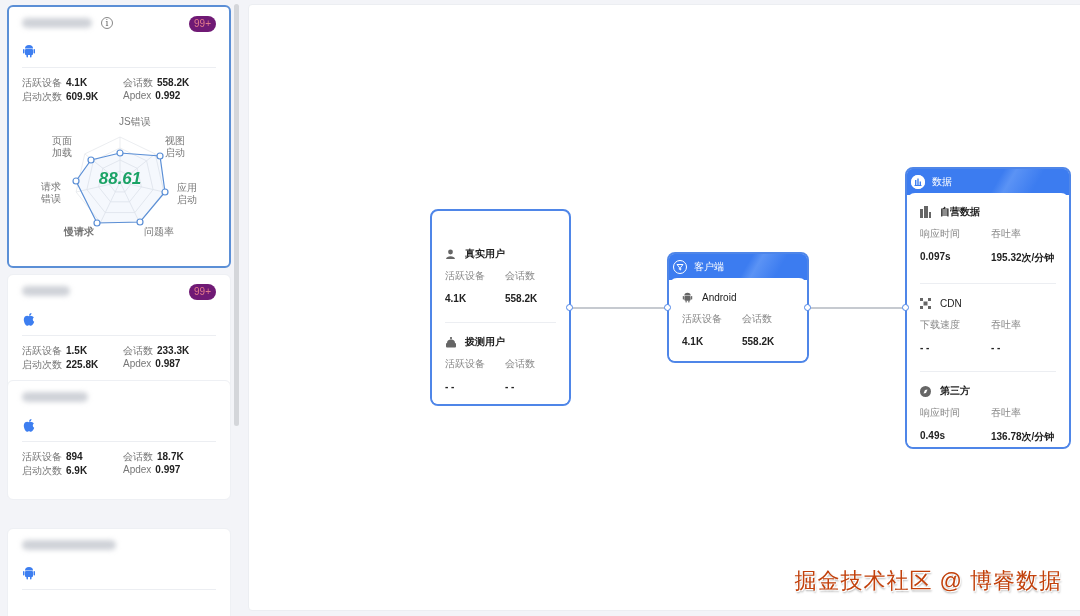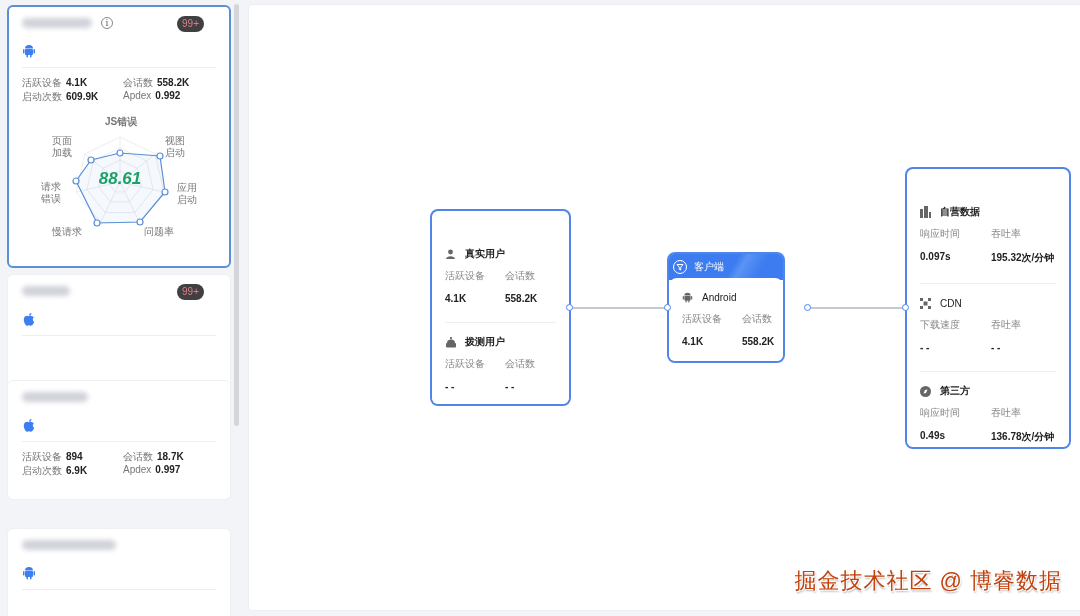--- a/index.html
+++ b/index.html
@@ -26,22 +26,22 @@
   .app-name {
     display: inline-block; height: 10px; border-radius: 5px;
     background: #cfd2d8; filter: blur(2.5px);
   }
   .info-icon {
     width: 12px; height: 12px; border: 1px solid #888; border-radius: 50%;
     font-size: 9px; line-height: 10px; text-align: center; color: #666; margin-left: 9px;
     font-family: "DejaVu Serif", serif;
   }
   .badge {
-    position: absolute; right: 12px; top: 9px;
-    background: #404040; color: #e07a8a; font-size: 10px;
+    position: absolute; right: 0; top: 9px;
+    background: #701a75; color: #e07a8a; font-size: 10px;
     border-radius: 8px; padding: 1px 5px; line-height: 14px;
   }
   .platform-icon { height: 24px; display: flex; align-items: center; }
   .divider { height: 1px; background: #eceef2; margin: 4px 0 8px; }
   .metrics { display: grid; grid-template-columns: 101px 1fr; font-size: 10px; }
   .metric .lbl { color: #777; margin-right: 4px; }
   .metric .val { color: #222; font-weight: bold; }
   .radar { position: relative; width: 196px; height: 140px; margin: 10px 0 0; }
   .radar-label { position: absolute; font-size: 10px; color: #777; text-align: center; line-height: 12px; white-space: nowrap; }
   .radar-score {
@@ -140,43 +140,49 @@
             <circle cx="0" cy="-29" r="3"></circle>
               <circle cx="40" cy="-26" r="3"></circle>
               <circle cx="45" cy="10" r="3"></circle>
             <circle cx="20" cy="40" r="3"></circle>
               <circle cx="-23" cy="41" r="3"></circle>
               <circle cx="-44" cy="-1" r="3"></circle>
             <circle cx="-29" cy="-22" r="3"></circle>
           </g>
         </g>
       </svg>
-      <div class="radar-label" style="left:83px;top:2px;font-weight:bold;">JS错误</div>
+      <div class="radar-label" style="left:97px;top:2px;">JS错误</div>
       <div class="radar-label" style="left:143px;top:21px;"><span>视图</span><br><span>启动</span></div>
       <div class="radar-label" style="left:155px;top:68px;"><span>应用</span><br><span>启动</span></div>
       <div class="radar-label" style="left:122px;top:112px;">问题率</div>
-      <div class="radar-label" style="left:30px;top:112px;">慢请求</div>
+      <div class="radar-label" style="left:42px;top:112px;font-weight:bold;">慢请求</div>
       <div class="radar-label" style="left:19px;top:67px;"><span>请求</span><br><span>错误</span></div>
       <div class="radar-label" style="left:30px;top:21px;"><span>页面</span><br><span>加载</span></div>
       <div class="radar-score">88.61</div>
     </div>
   </div>
 
   <div class="app-card" style="top:274px;height:120px;">
     <div class="card-head">
       <span class="app-name" style="width:48px;"></span>
       <span class="badge">99+</span>
     </div>
     <div class="platform-icon">
       <svg width="14" height="15" viewBox="0 0 14 15">
           <path d="M7 4.2 C5.5 3.2 2 3.4 1.8 7.3 C1.7 10.5 3.7 13.8 5 13.8 C6 13.8 6.3 13.3 7 13.3 C7.7 13.3 8 13.8 9 13.8 C10.4 13.8 11.8 11 12.2 9.8 C10.6 9.1 10.2 6.8 11.8 5.6 C10.9 4.3 8.8 3.2 7 4.2 Z" fill="#3d7ef0"></path>
           <path d="M7 3.8 C7 2.3 8 1.1 9.5 1 C9.5 2.5 8.5 3.7 7 3.8 Z" fill="#3d7ef0"></path>
         </svg>
     </div>
     <div class="divider"></div>
+    <div class="metrics">
+      <div class="metric"><span class="lbl">活跃设备</span><span class="val">1.5K</span></div>
+      <div class="metric"><span class="lbl">会话数</span><span class="val">233.3K</span></div>
+      <div class="metric"><span class="lbl">启动次数</span><span class="val">225.8K</span></div>
+      <div class="metric"><span class="lbl">Apdex</span><span class="val">0.987</span></div>
+    </div>
   </div>
 
   <div class="app-card" style="top:380px;height:120px;">
     <div class="card-head">
       <span class="app-name" style="width:66px;"></span>
     </div>
     <div class="platform-icon">
       <svg width="14" height="15" viewBox="0 0 14 15">
           <path d="M7 4.2 C5.5 3.2 2 3.4 1.8 7.3 C1.7 10.5 3.7 13.8 5 13.8 C6 13.8 6.3 13.3 7 13.3 C7.7 13.3 8 13.8 9 13.8 C10.4 13.8 11.8 11 12.2 9.8 C10.6 9.1 10.2 6.8 11.8 5.6 C10.9 4.3 8.8 3.2 7 4.2 Z" fill="#3d7ef0"></path>
           <path d="M7 3.8 C7 2.3 8 1.1 9.5 1 C9.5 2.5 8.5 3.7 7 3.8 Z" fill="#3d7ef0"></path>
@@ -247,21 +253,21 @@
     </div>
     <div class="kv">
       <span class="k">活跃设备</span>
       <span class="k">会话数</span>
       <span class="v">- -</span>
       <span class="v">- -</span>
     </div>
   </div>
 </div>
 
-<div class="node" style="left:667px;top:252px;width:118px;height:111px;">
+<div class="node" style="left:667px;top:252px;width:142px;height:111px;">
   <div class="node-head">
     <span class="hicon" style="background:transparent;border:1.5px solid #fff;">
       <svg width="10" height="10" viewBox="0 0 10 10">
           <path d="M2 2.5 L8 2.5 L5.7 5.3 L5.7 8 L4.3 7.3 L4.3 5.3 Z" fill="none" stroke="#fff" stroke-width="1"></path>
         </svg>
     </span>
     <span>客户端</span>
   </div>
   <div class="node-body">
     <div class="sect-title">
@@ -280,20 +286,32 @@
     <div class="kv">
       <span class="k">活跃设备</span>
       <span class="k">会话数</span>
       <span class="v">4.1K</span>
       <span class="v">558.2K</span>
     </div>
   </div>
 </div>
 
 <div class="node" style="left:905px;top:167px;width:166px;height:282px;">
+  <div class="node-head">
+    <span class="hicon">
+      <svg width="14" height="14" viewBox="0 0 14 14">
+          <circle cx="7" cy="7" r="7" fill="#fff"></circle>
+          <rect x="4" y="5" width="1.4" height="5" fill="#3d7ef0"></rect>
+          <rect x="6.3" y="3.5" width="1.4" height="6.5" fill="#3d7ef0"></rect>
+          <rect x="8.6" y="6.5" width="1.4" height="3.5" fill="#3d7ef0"></rect>
+          <rect x="3.5" y="10" width="7" height="1" fill="#3d7ef0"></rect>
+        </svg>
+    </span>
+    <span>数据</span>
+  </div>
   <div class="node-body" style="padding:0 13px;">
     <div class="sect-title">
       <span class="sicon">
           <svg width="11" height="12" viewBox="0 0 11 12">
             <rect x="0" y="3" width="3" height="9" fill="#666"></rect>
             <rect x="4" y="0" width="4" height="12" fill="#666"></rect>
             <rect x="9" y="6" width="2" height="6" fill="#666"></rect>
           </svg>
         </span>
       <span style="font-weight:bold;">自营数据</span>

